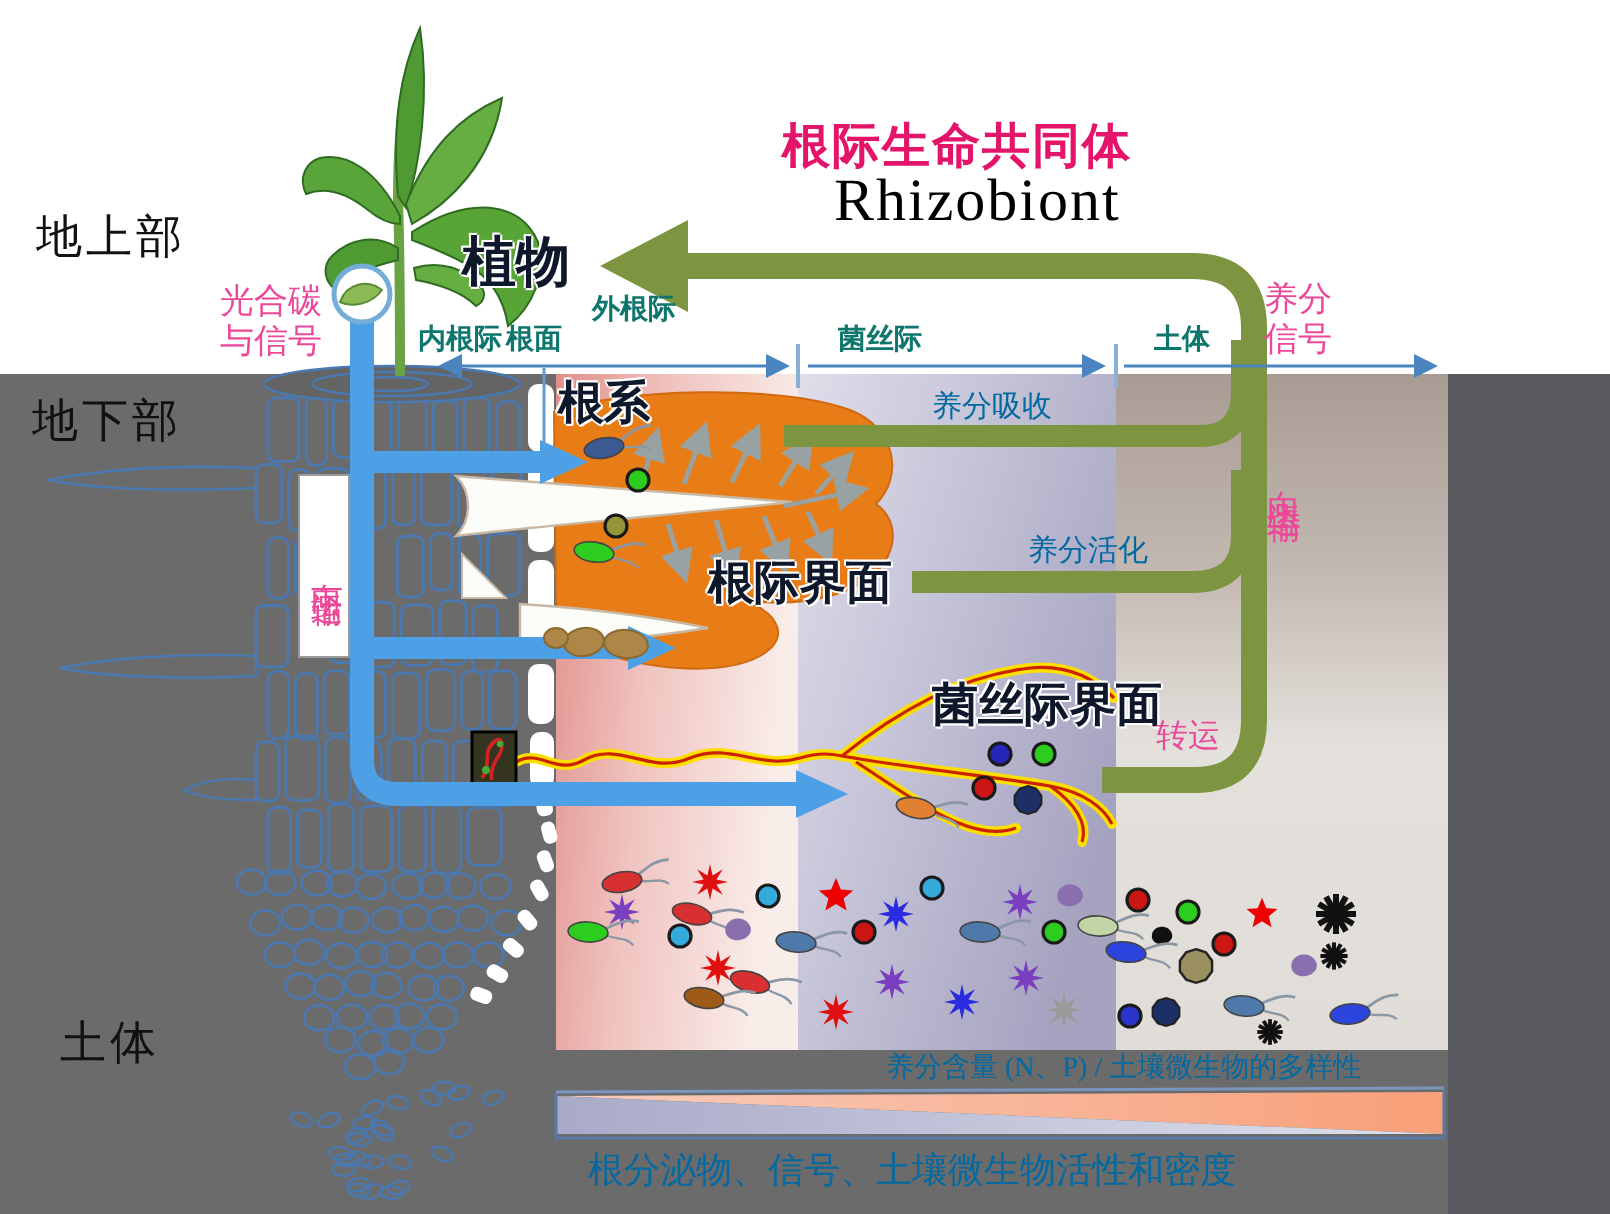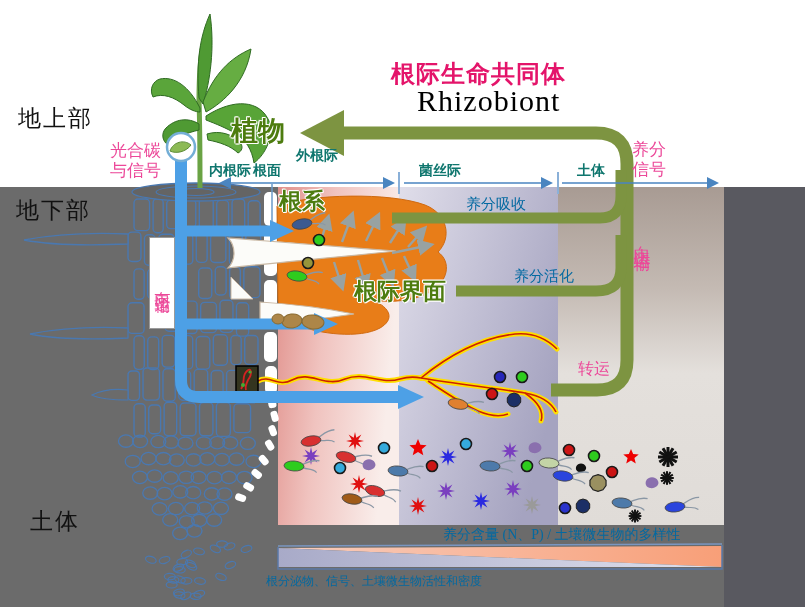--- a/index.html
+++ b/index.html
@@ -2,21 +2,21 @@
 <html><head>
 <meta charset="utf-8">
 <style>
   html,body{margin:0;padding:0;background:#fff;}
   #canvas{position:relative;width:805px;height:607px;overflow:hidden;background:#fff;
           box-shadow:inset 0 0 0 2px #27456e;font-family:"Liberation Sans",sans-serif;}
   #scene{position:absolute;left:0;top:0;}
   .lbl{position:absolute;white-space:nowrap;line-height:1.15;}
   .serif{font-family:"Liberation Serif",serif;margin-left:12px;}
   .black-big{font-size:23px;color:#111;letter-spacing:2px;font-family:"Liberation Serif",serif;}
-  .red-lbl{color:#4d7c0f;font-weight:bold;
+  .red-lbl{color:#0f172a;font-weight:bold;
            text-shadow:-1px 0 #fff,1px 0 #fff,0 -1px #fff,0 1px #fff,1px 1px #fff,-1px -1px #fff;}
   .blue-lbl{color:#ec4899;font-weight:normal;}
   .zone-lbl{font-size:14px;font-weight:bold;color:#0f766e;font-family:"Liberation Serif",serif;}
   .small-black{font-size:15px;color:#0369a1;font-family:"Liberation Serif",serif;}
   .vert{writing-mode:vertical-rl;text-orientation:upright;letter-spacing:3px;}
   #down-transport-box{position:absolute;left:149px;top:237px;width:24px;height:90px;
       background:#fff;border:1px solid #9a9a9a;display:flex;align-items:center;justify-content:center;}
   #down-transport-box .vert{letter-spacing:2px;font-size:16px;}
   .title-cn{font-size:24px;font-weight:bold;color:#e4146a;letter-spacing:1px;}
   .title-en{font-size:30px;color:#000;letter-spacing:1px;}
@@ -537,26 +537,27 @@
 <div class="lbl zone-lbl" style="left:419px;top:163px;">菌丝际</div>
 <div class="lbl zone-lbl" style="left:577px;top:163px;">土体</div>
 
 <div class="lbl blue-lbl" style="left:632px;top:140px;font-size:17px;">
   <div>养分</div>
   <div>信号</div>
 </div>
 
 <div class="lbl red-lbl" style="left:279px;top:188px;font-size:23px;">根系</div>
 <div class="lbl red-lbl" style="left:354px;top:278px;font-size:23px;">根际界面</div>
+<div class="lbl red-lbl" style="left:466px;top:339px;font-size:23px;">菌丝际界面</div>
 
 <div class="lbl small-black" style="left:466px;top:196px;">养分吸收</div>
 <div class="lbl small-black" style="left:514px;top:268px;">养分活化</div>
 <div class="lbl blue-lbl" style="left:578px;top:360px;font-size:16px;">转运</div>
 
 <div id="down-transport-box">
   <span class="blue-lbl vert">向下运输</span>
 </div>
 <div class="lbl blue-lbl vert" style="left:632px;top:232px;font-size:17px;height:100px;">向上运输</div>
 
 <div class="lbl small-black" style="left:443px;top:527px;font-size:14px;">养分含量 (N、P) / 土壤微生物的多样性</div>
-<div class="lbl small-black" style="left:266px;top:575px;font-size:12px;">根分泌物、信号、土壤微生物活性和密度</div>
+<div class="lbl small-black" style="left:294px;top:575px;font-size:18px;">根分泌物、信号、土壤微生物活性和密度</div>
 
 </div>
 
 </body></html>

